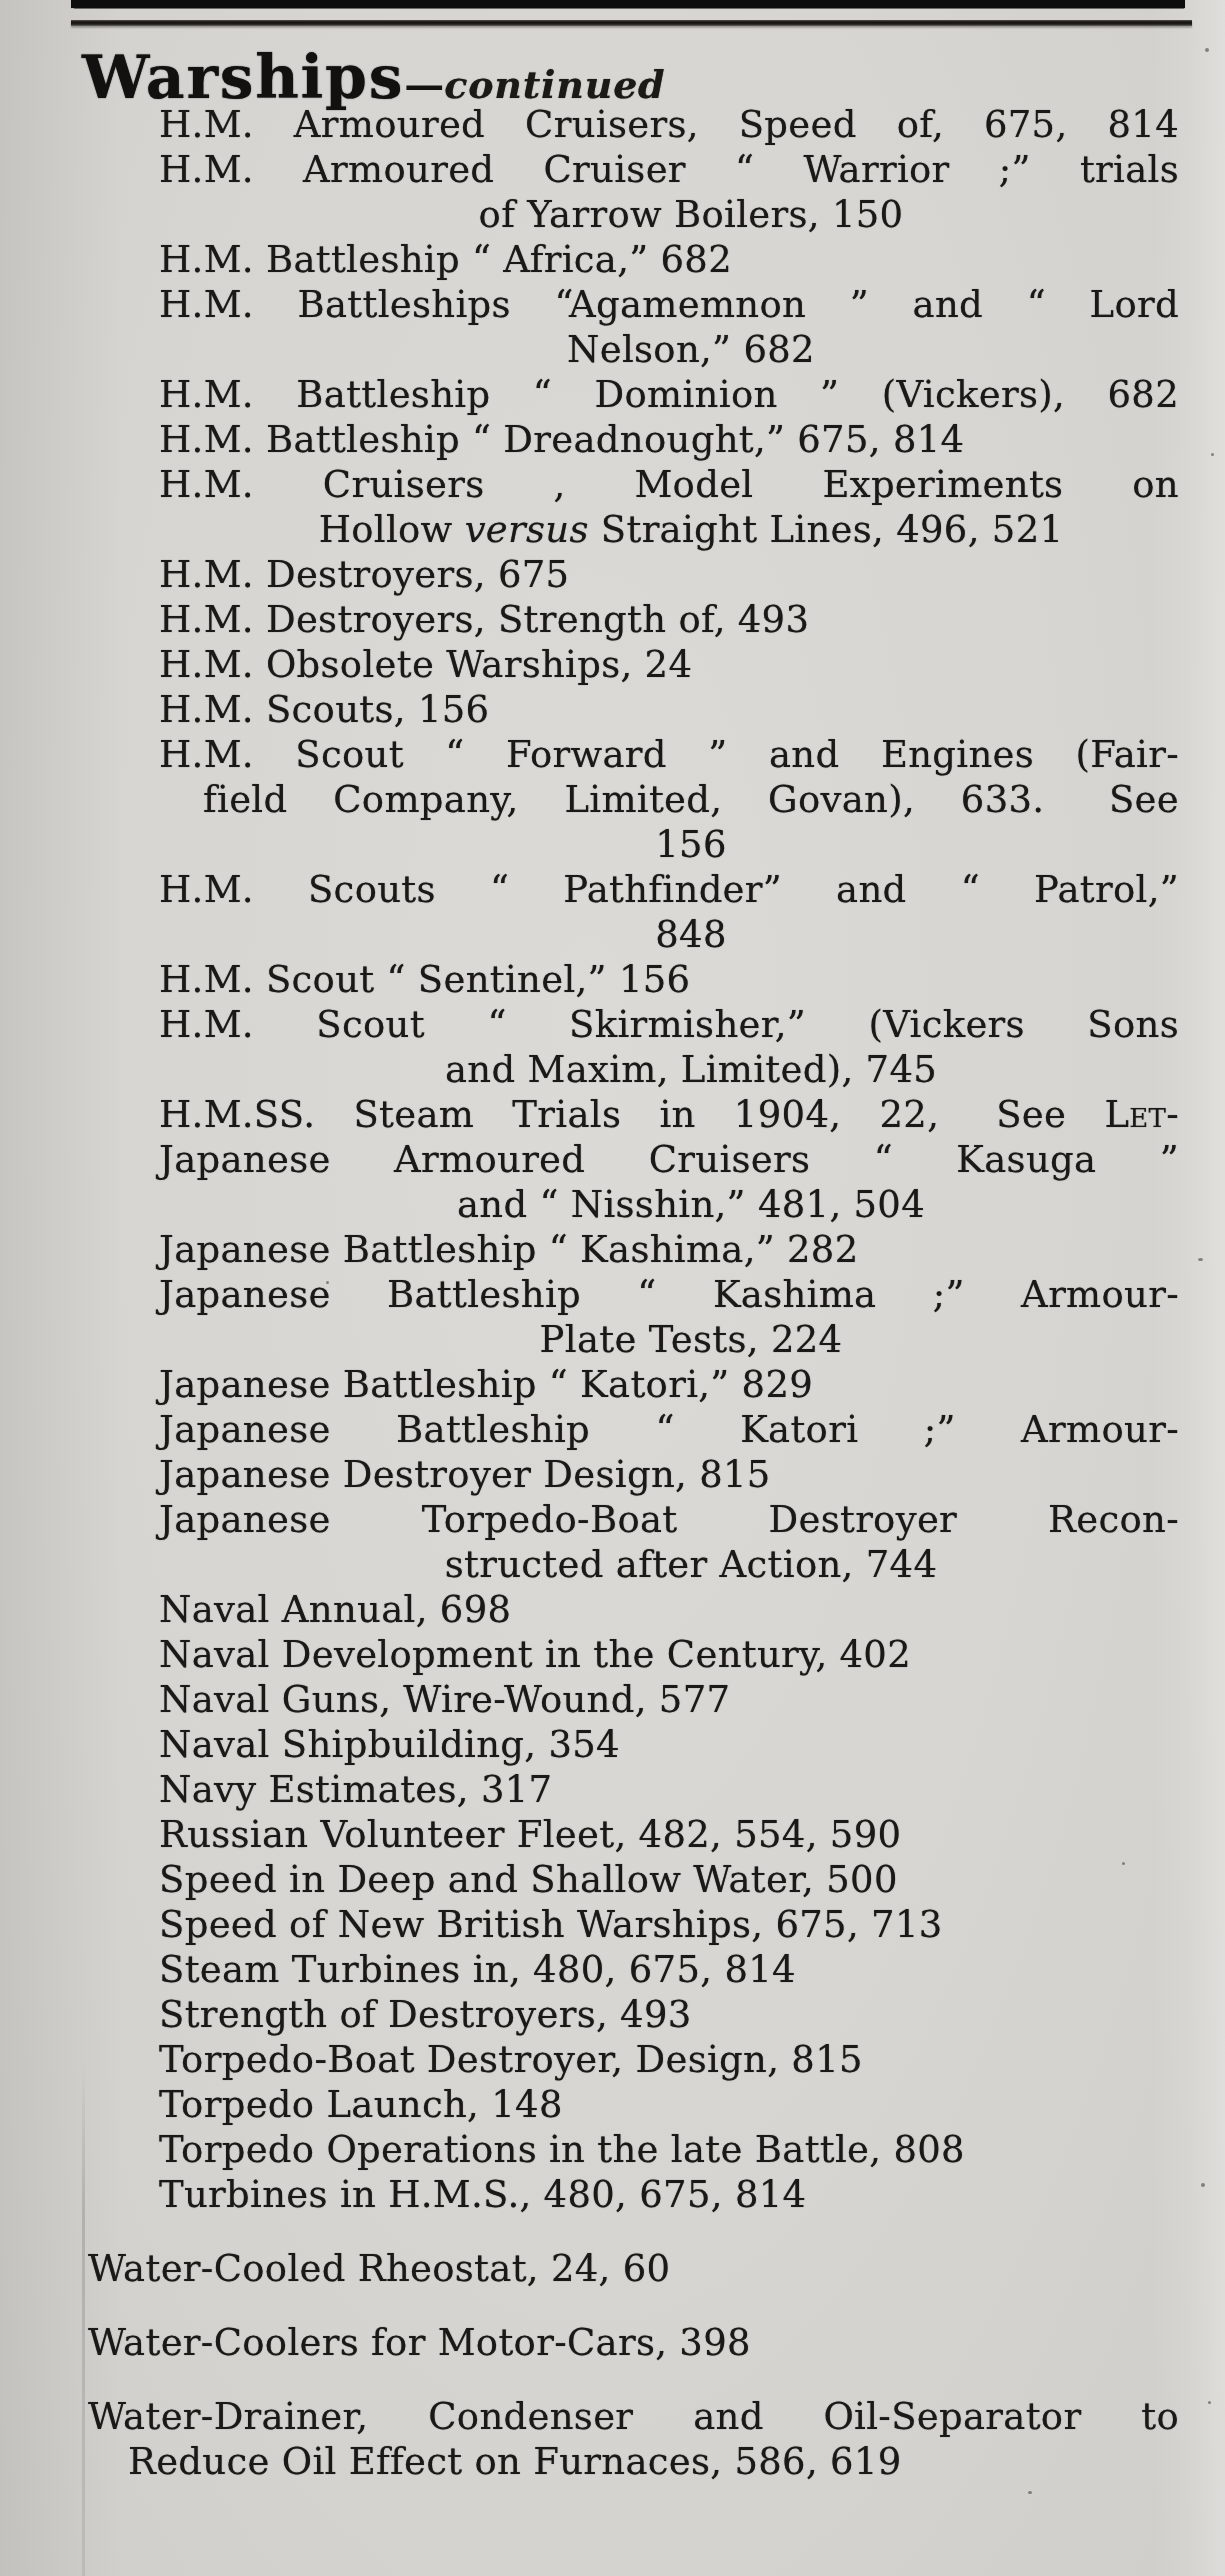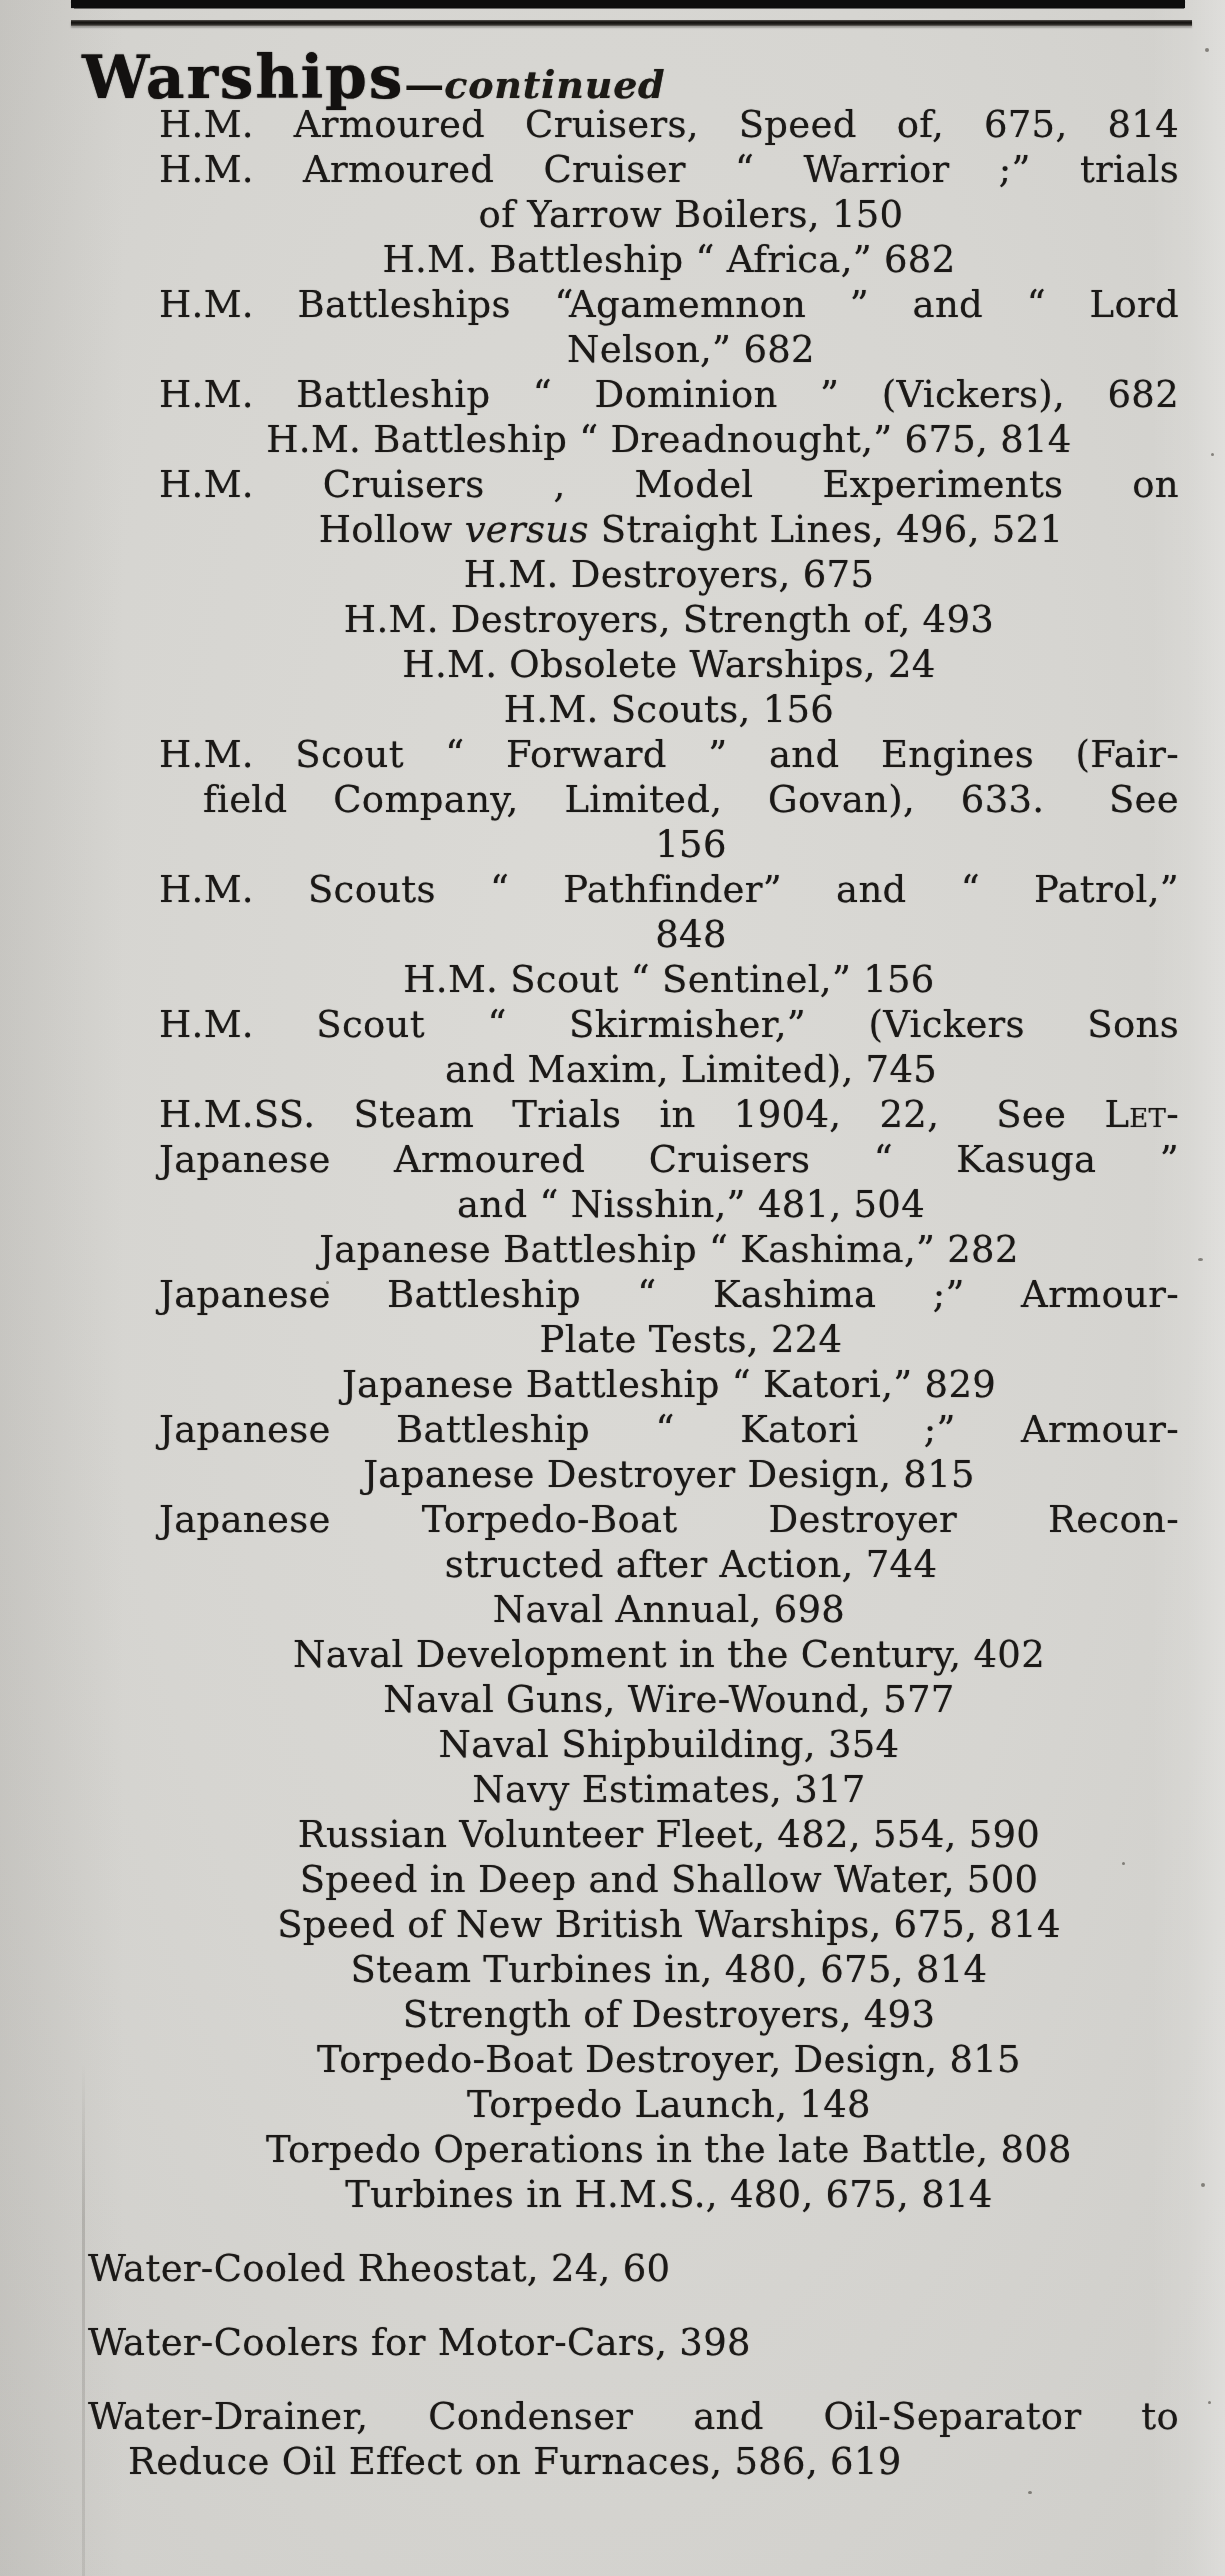--- a/index.html
+++ b/index.html
@@ -40,21 +40,21 @@
   }
   .entries{
     position:absolute;left:88px;top:102px;width:1091px;
     font-size:37px;
     text-shadow:0 0 1px rgba(24,22,19,.62);
     letter-spacing:0.3px;
   }
   .line{line-height:45px;min-height:45px;white-space:normal;}
   .ind-main{padding-left:0;margin-top:29px;}
   .ind-maincont{padding-left:40px;}
-  .ind-sub{padding-left:71px;text-align:center;}
+  .ind-sub{padding-left:71px;}
   .ind-subcont{padding-left:115px;text-align:center;}
   .just{text-align:justify;text-align-last:justify;}
   .it{font-style:italic;}
   .sc{font-variant:small-caps;}
   .gutter-line{
     position:absolute;left:82px;top:2063px;width:2.5px;height:513px;
     background:linear-gradient(to bottom,rgba(0,0,0,0) 0%,rgba(50,46,40,.18) 30%,rgba(50,46,40,.10) 100%);
   }
   .speck{position:absolute;background:#3a372f;border-radius:50%;opacity:.55;}
 </style>
@@ -101,21 +101,21 @@
       <div class="line ind-sub"><span>Japanese Destroyer Design, 815</span></div>
       <div class="line ind-sub just"><span>Japanese Torpedo-Boat Destroyer Recon-</span></div>
       <div class="line ind-subcont"><span>structed after Action, 744</span></div>
       <div class="line ind-sub"><span>Naval Annual, 698</span></div>
       <div class="line ind-sub"><span>Naval Development in the Century, 402</span></div>
       <div class="line ind-sub"><span>Naval Guns, Wire-Wound, 577</span></div>
       <div class="line ind-sub"><span>Naval Shipbuilding, 354</span></div>
       <div class="line ind-sub"><span>Navy Estimates, 317</span></div>
       <div class="line ind-sub"><span>Russian Volunteer Fleet, 482, 554, 590</span></div>
       <div class="line ind-sub"><span>Speed in Deep and Shallow Water, 500</span></div>
-      <div class="line ind-sub"><span>Speed of New British Warships, 675, 814</span></div>
+      <div class="line ind-sub"><span>Speed of New British Warships, 675, 713</span></div>
       <div class="line ind-sub"><span>Steam Turbines in, 480, 675, 814</span></div>
       <div class="line ind-sub"><span>Strength of Destroyers, 493</span></div>
       <div class="line ind-sub"><span>Torpedo-Boat Destroyer, Design, 815</span></div>
       <div class="line ind-sub"><span>Torpedo Launch, 148</span></div>
       <div class="line ind-sub"><span>Torpedo Operations in the late Battle, 808</span></div>
       <div class="line ind-sub"><span>Turbines in H.M.S., 480, 675, 814</span></div>
       <div class="line ind-main"><span>Water-Cooled Rheostat, 24, 60</span></div>
       <div class="line ind-main"><span>Water-Coolers for Motor-Cars, 398</span></div>
       <div class="line ind-main just"><span>Water-Drainer, Condenser and Oil-Separator to</span></div>
       <div class="line ind-maincont"><span>Reduce Oil Effect on Furnaces, 586, 619</span></div>

